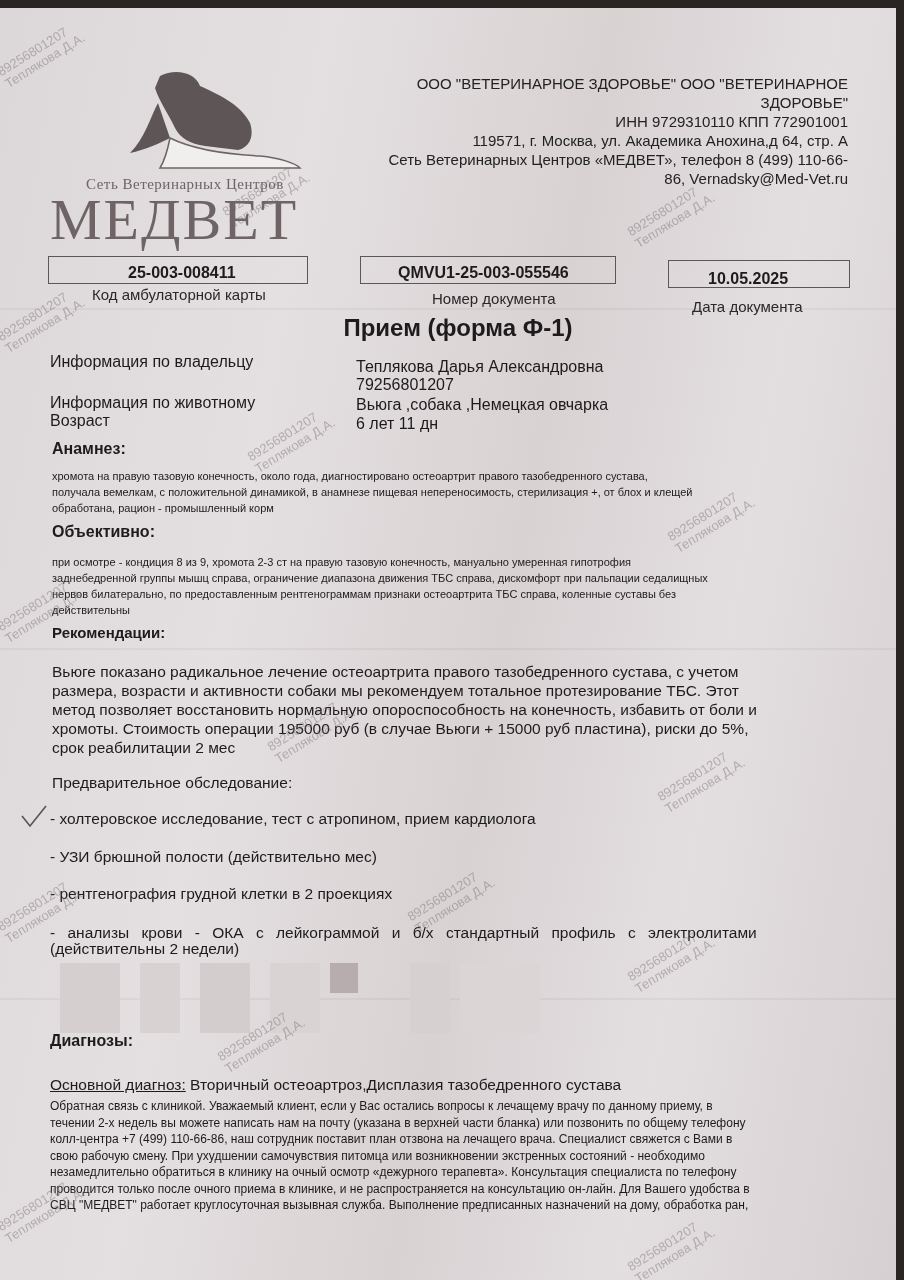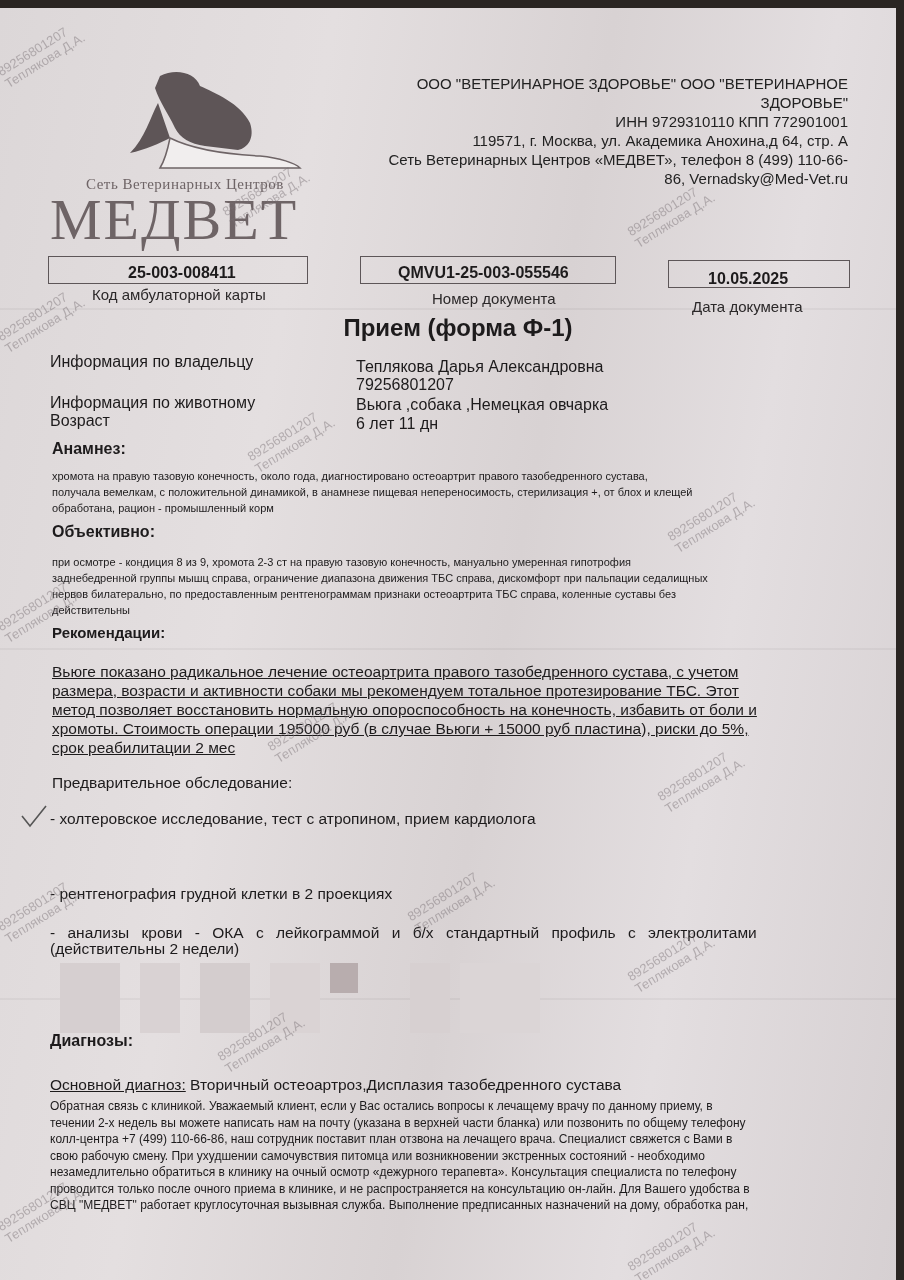--- a/index.html
+++ b/index.html
@@ -27,21 +27,21 @@
   .logo .brand { position: absolute; left: 0; top: 128px; font-family: "Liberation Serif", serif; font-size: 58px; color: #6e6466; letter-spacing: 2px; }
   .company { position: absolute; right: 48px; top: 66px; width: 560px; text-align: right; font-size: 15px; line-height: 19px; color: #222; }
   .company div { white-space: nowrap; }
   .fieldbox { position: absolute; border: 1.5px solid #5d5658; height: 26px; top: 248px; }
   .fieldval { position: absolute; top: 256px; font-weight: bold; font-size: 16px; }
   .fieldlbl { position: absolute; font-size: 15px; color: #2b2829; }
   .title { position: absolute; left: 0; right: 0; top: 306px; text-align: center; font-weight: bold; font-size: 24px; padding-left: 20px; }
   .row { position: absolute; font-size: 16px; }
   .h { position: absolute; font-weight: bold; font-size: 16px; }
   .small { position: absolute; font-size: 11px; line-height: 16px; text-align: justify; }
-  .rec { position: absolute; font-size: 15.5px; line-height: 19px; text-decoration: underline; }
+  .rec { position: absolute; font-size: 15.5px; line-height: 19px; }
   .item { position: absolute; font-size: 15.5px; }
   .blur { position: absolute; top: 955px; height: 70px; }
   .diag { position: absolute; font-size: 15.5px; }
   .diag .u { text-decoration: underline; }
 </style>
 </head>
 <body>
 
 <div class="paper">
   <div class="fold" style="top:300px"></div>
@@ -111,20 +111,21 @@
     <div>метод позволяет восстановить нормальную опороспособность на конечность, избавить от боли и</div>
     <div>хромоты. Стоимость операции 195000 руб (в случае Вьюги + 15000 руб пластина), риски до 5%,</div>
     <div>срок реабилитации 2 мес</div>
   </div>
 
   <div class="item" style="left:52px;top:766px">Предварительное обследование:</div>
   <svg style="position:absolute;left:20px;top:796px;width:30px;height:26px" viewBox="0 0 30 26">
     <path d="M2 12 L10 22 L26 2" fill="none" stroke="#555" stroke-width="1.6"></path>
   </svg>
   <div class="item" style="left:50px;top:802px">- холтеровское исследование, тест с атропином, прием кардиолога</div>
+  <div class="item" style="left:50px;top:840px">- УЗИ брюшной полости (действительно мес)</div>
   <div class="item" style="left:50px;top:877px">- рентгенография грудной клетки в 2 проекциях</div>
   <div class="item" style="left:50px;top:916px;width:810px;word-spacing:8px">- анализы крови - ОКА с лейкограммой и б/х стандартный профиль с электролитами</div>
   <div class="item" style="left:50px;top:932px">(действительны 2 недели)</div>
 
   <div>
     <div class="blur" style="left:60px;width:60px;background:#d6cfd0"></div>
     <div class="blur" style="left:140px;width:40px;background:#d9d2d3"></div>
     <div class="blur" style="left:200px;width:50px;background:#d4cdce"></div>
     <div class="blur" style="left:270px;width:50px;background:#dad3d4"></div>
     <div class="blur" style="left:330px;top:955px;width:28px;height:30px;background:#b8adae"></div>

